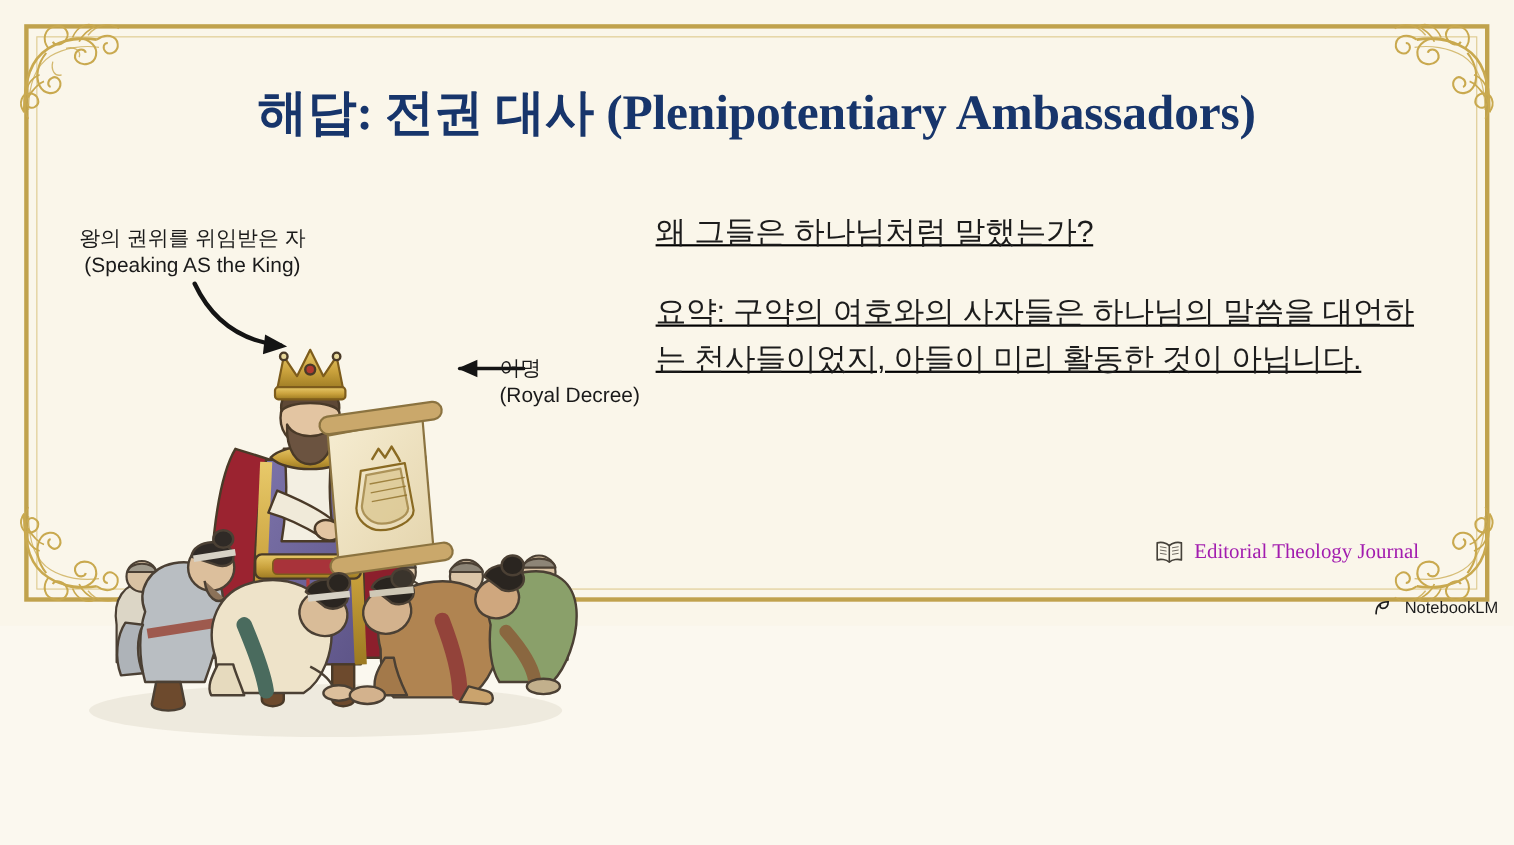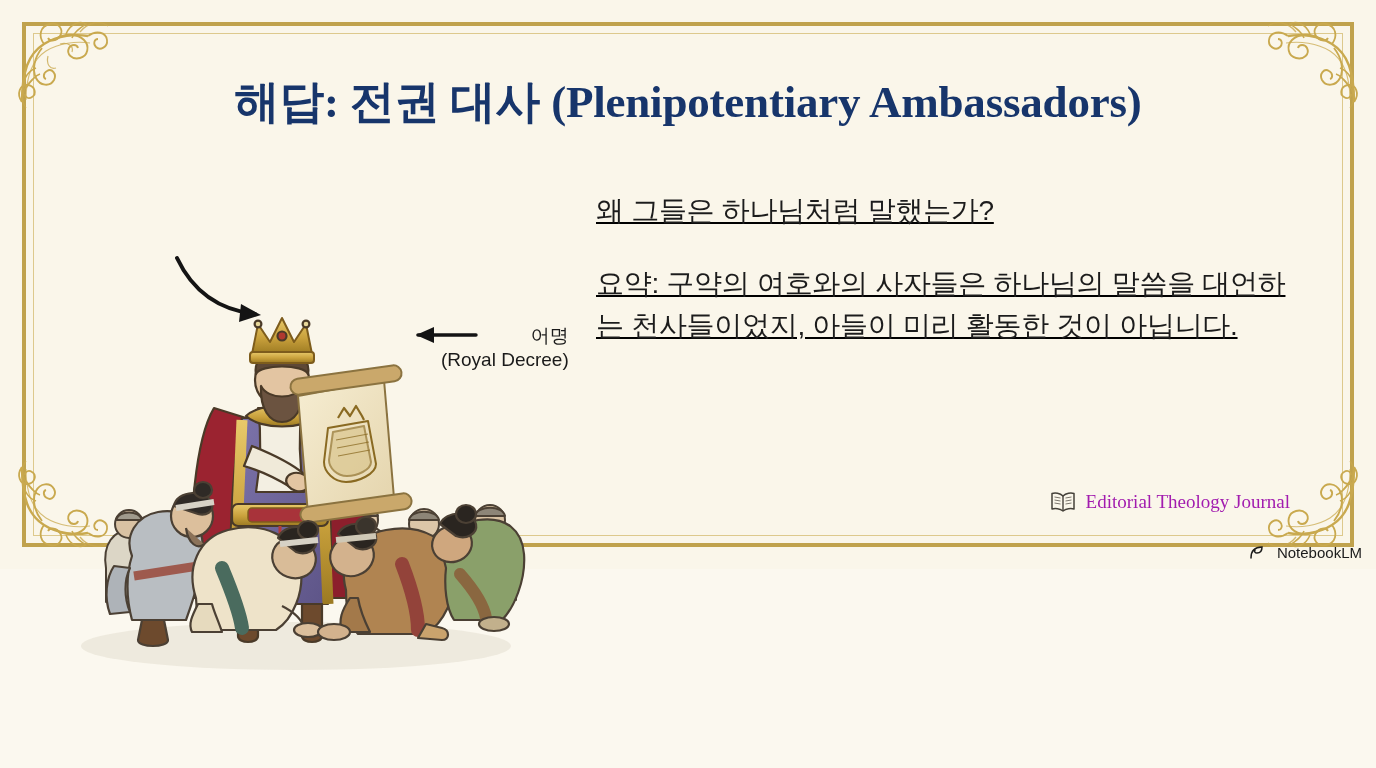--- a/index.html
+++ b/index.html
@@ -61,21 +61,21 @@
   .anno {
     position: absolute;
     text-align: center;
     font-family: "Liberation Sans", sans-serif;
     font-size: 19px;
     color: #1a1a1a;
     line-height: 1.28;
     white-space: nowrap;
   }
   .anno-king { left: 26px; top: 24px; }
-  .anno-decree { left: 395px; top: 142px; text-align: right; }
+  .anno-decree { left: 408px; top: 142px; text-align: left; }
 
   .arrow-curve { position: absolute; left: 125px; top: 70px; }
   .arrow-straight { position: absolute; left: 352px; top: 142px; }
 
   .scene { position: absolute; left: 0px; top: 86px; width: 500px; height: 420px; }
 
   
   .body-col {
     position: absolute;
     left: 596px; top: 190px;
@@ -190,20 +190,24 @@
       <path d="M18,66 C8,74 6,86 12,94" stroke-width="1.3" stroke-opacity=".8"></path>
     </g>
   </svg>
 
   <div class="title-wrap">
     <div class="title">해답: 전권 대사 (Plenipotentiary Ambassadors)</div>
   </div>
 
   <div class="illus-col">
 
+    <div class="anno anno-king">
+      <div>왕의 권위를 위임받은 자</div>
+      <div>(Speaking AS the King)</div>
+    </div>
 
     <svg class="arrow-curve" width="110" height="72" viewBox="0 0 110 72">
       <path d="M6,6 C22,40 48,58 84,62" fill="none" stroke="#141414" stroke-width="4" stroke-linecap="round"></path>
       <path d="M70,52 L90,63 L68,70 Z" fill="#141414"></path>
     </svg>
 
     <svg class="arrow-straight" width="80" height="22" viewBox="0 0 80 22">
       <line x1="20" y1="11" x2="78" y2="11" stroke="#141414" stroke-width="3.4" stroke-linecap="round"></line>
       <path d="M18,11 L36,3 L36,19 Z" fill="#141414"></path>
     </svg>

